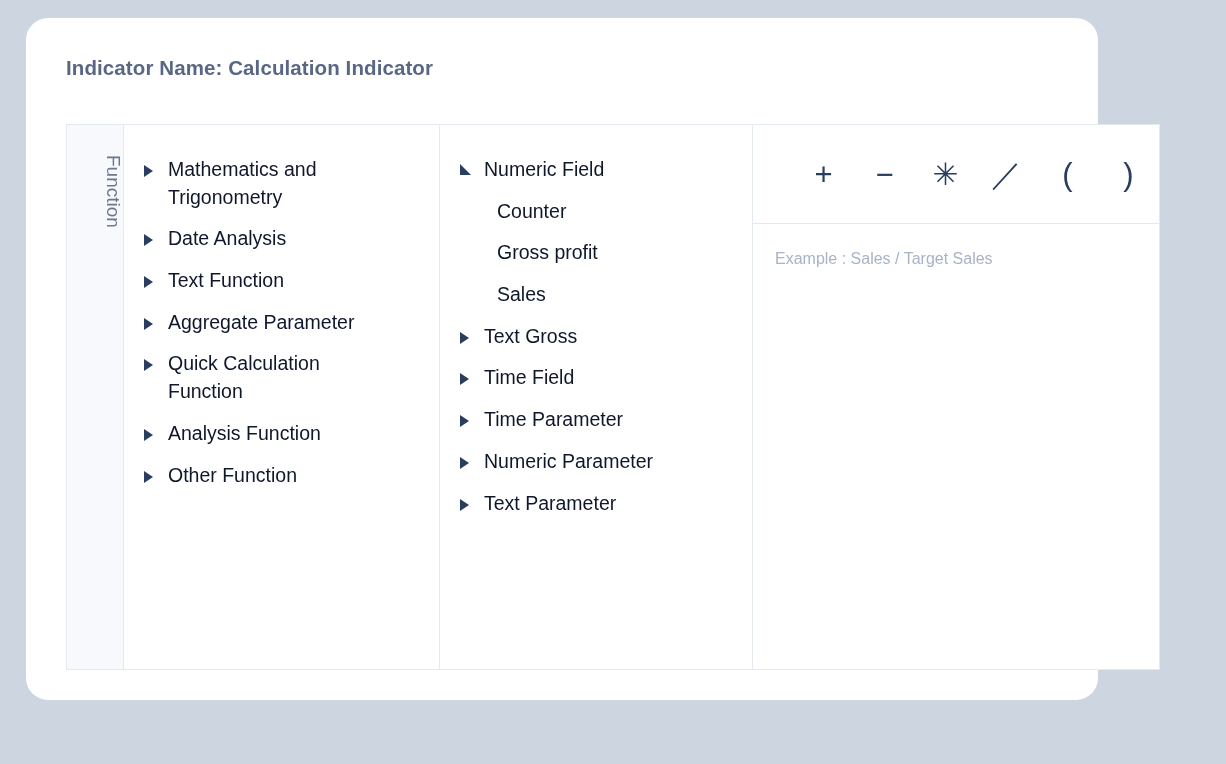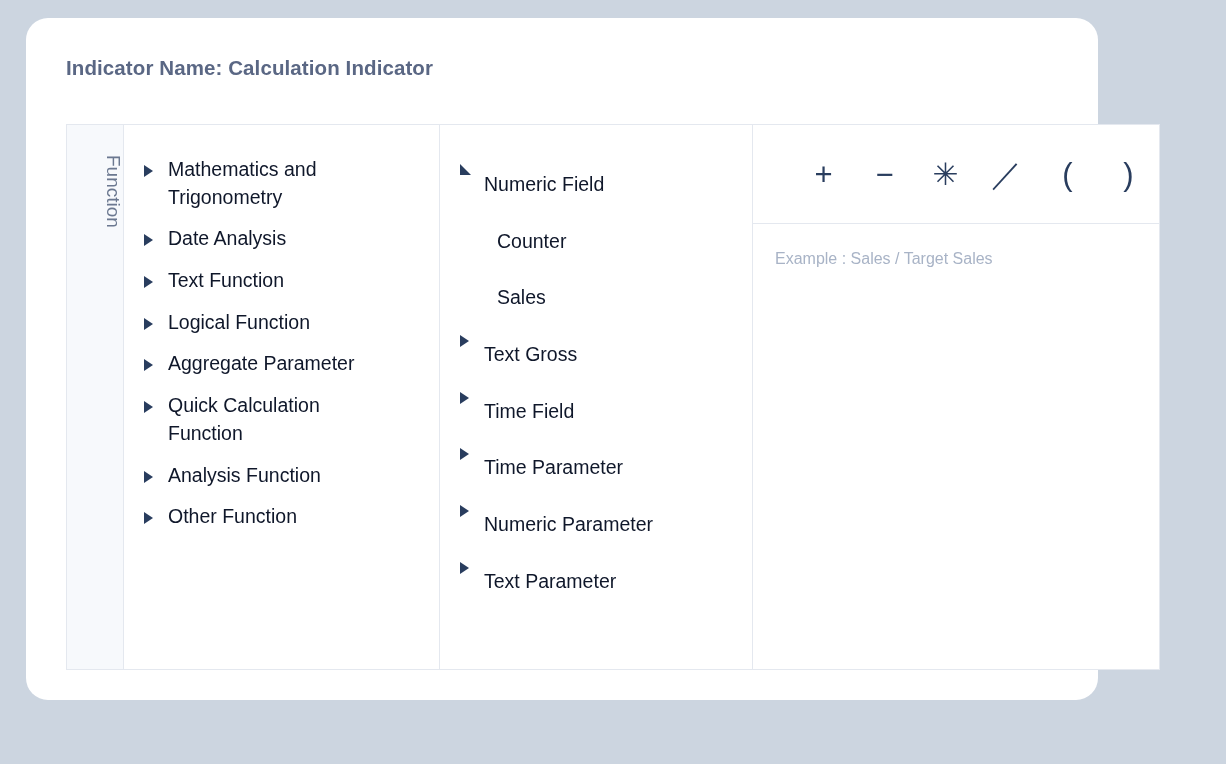--- a/index.html
+++ b/index.html
@@ -98,21 +98,21 @@
     align-items: flex-start;
     padding: 7px 14px 7px 20px;
     cursor: pointer;
     line-height: 1.42;
   }
   .tree-node .node-label {
     font-size: 19.5px;
     color: #0f172a;
     max-width: 228px;
   }
-  #field-column .tree-node .node-label { max-width: 250px; margin-top: 15px; }
+  #field-column .tree-node .node-label { max-width: 250px; }
 
   
   .arrow {
     flex: 0 0 auto;
     width: 13px;
     margin-right: 11px;
     margin-top: 9px;
     position: relative;
   }
   .arrow.collapsed::before {
@@ -194,24 +194,20 @@
         <div class="tree-node">
           <span class="arrow collapsed"></span>
           <span class="node-label">Date Analysis</span>
         </div>
         <div class="tree-node">
           <span class="arrow collapsed"></span>
           <span class="node-label">Text Function</span>
         </div>
         <div class="tree-node">
           <span class="arrow collapsed"></span>
-          <span class="node-label">Logical Function</span>
-        </div>
-        <div class="tree-node">
-          <span class="arrow collapsed"></span>
           <span class="node-label">Aggregate Parameter</span>
         </div>
         <div class="tree-node">
           <span class="arrow collapsed"></span>
           <span class="node-label">Quick Calculation Function</span>
         </div>
         <div class="tree-node">
           <span class="arrow collapsed"></span>
           <span class="node-label">Analysis Function</span>
         </div>
@@ -221,20 +217,23 @@
         </div>
       </div>
 
     <div id="field-column" class="tree-col">
         <div class="tree-node">
           <span class="arrow expanded"></span>
           <span class="node-label">Numeric Field</span>
         </div>
         <div class="tree-node child">
           <span class="node-label">Counter</span>
+        </div>
+        <div class="tree-node child">
+          <span class="node-label">Gross profit</span>
         </div>
         <div class="tree-node child">
           <span class="node-label">Sales</span>
         </div>
         <div class="tree-node">
           <span class="arrow collapsed"></span>
           <span class="node-label">Text Gross</span>
         </div>
         <div class="tree-node">
           <span class="arrow collapsed"></span>

